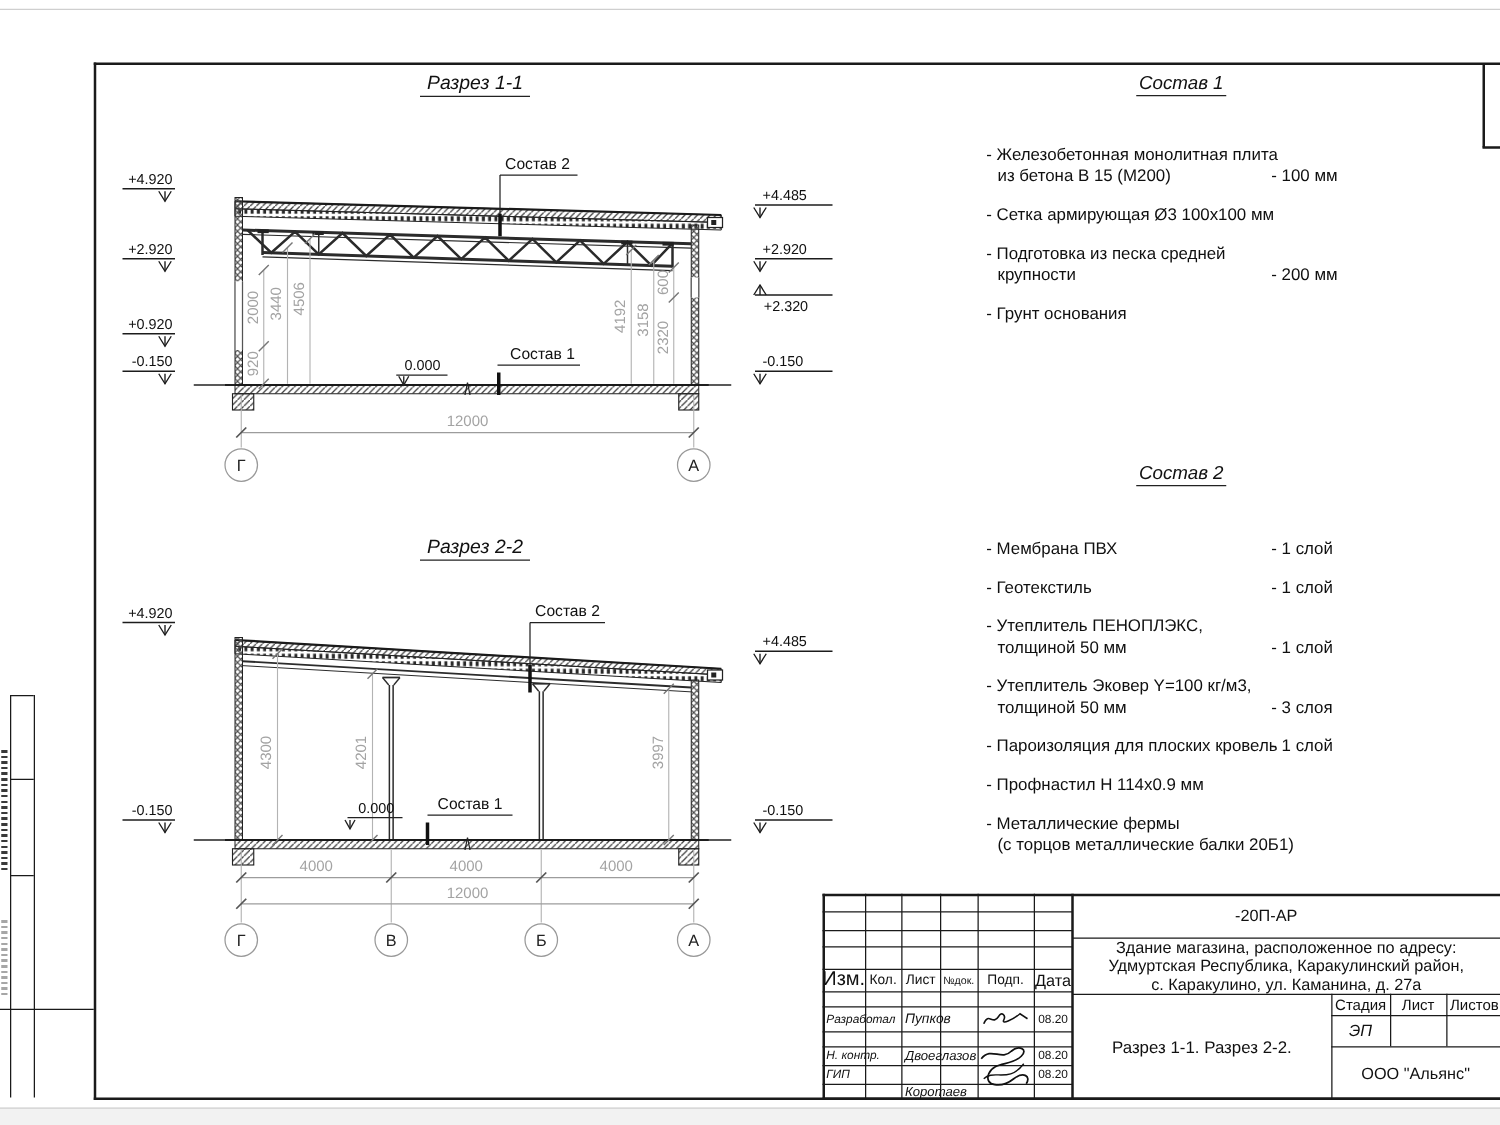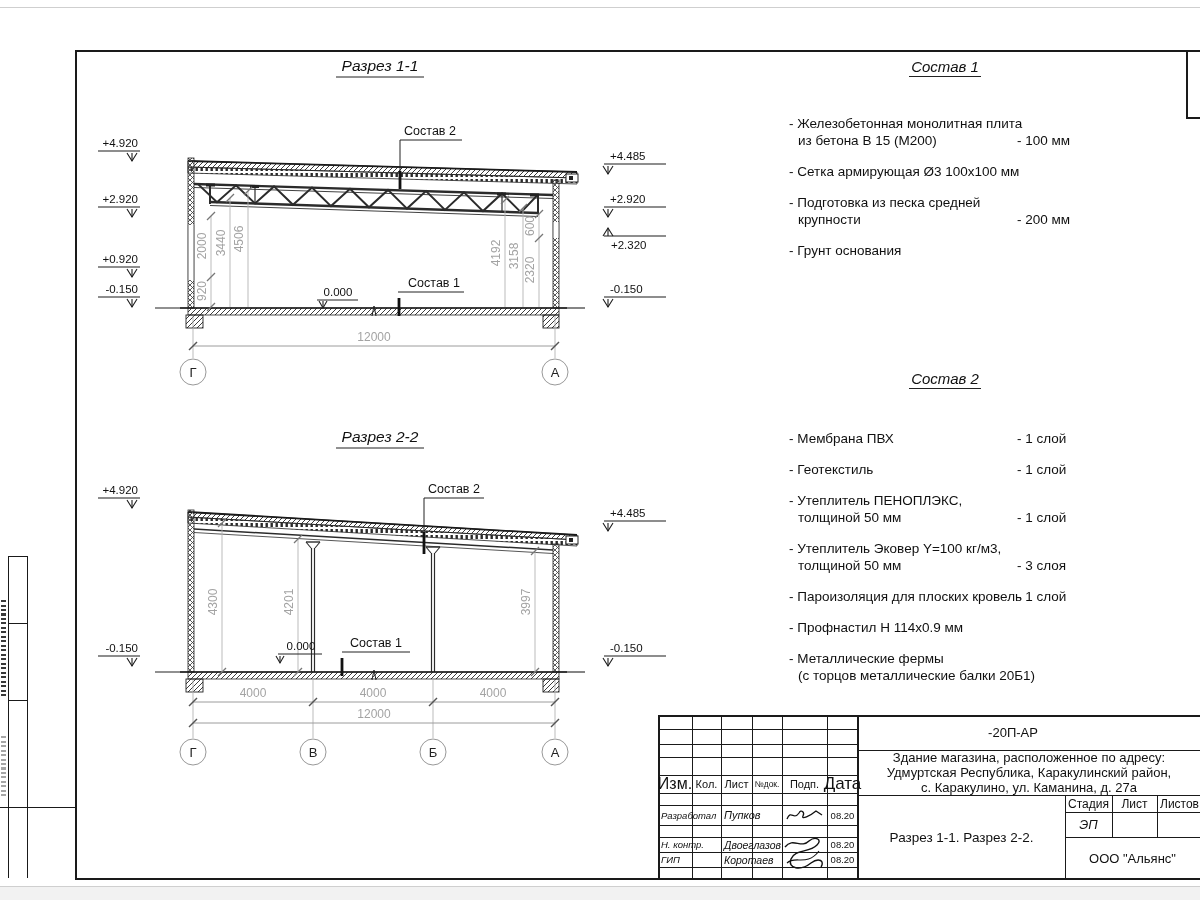--- a/index.html
+++ b/index.html
@@ -451,30 +451,30 @@
     <div class="ln" style="left:407px;top:97px;width:135px;height:1px;"></div>
     <div class="ln" style="left:407px;top:122px;width:135px;height:1px;"></div>
     <div class="ln" style="left:454px;top:80px;width:1px;height:42px;"></div>
     <div class="ln" style="left:499px;top:80px;width:1px;height:42px;"></div>
 
     <div class="cell" style="left:0;top:60px;width:34px;height:18px;font-size:16px;">Изм.</div>
     <div class="cell" style="left:34px;top:60px;width:29px;height:18px;font-size:11px;">Кол.</div>
     <div class="cell" style="left:63px;top:60px;width:31px;height:18px;font-size:11px;">Лист</div>
     <div class="cell" style="left:94px;top:60px;width:30px;height:18px;font-size:8.5px;">№док.</div>
     <div class="cell" style="left:124px;top:60px;width:45px;height:18px;font-size:11px;">Подп.</div>
-    <div class="cell" style="left:169px;top:60px;width:31px;height:18px;font-size:17px;">Дата</div>
+    <div class="cell" style="left:169px;top:60px;width:31px;height:18px;font-size:13px;">Дата</div>
 
     <div class="cell left" style="left:3px;top:90px;width:60px;height:20px;font-size:9.5px;">Разработал</div>
     <div class="cell left" style="left:66px;top:90px;width:58px;height:20px;font-size:11px;">Пупков</div>
     <div class="cell" style="left:169px;top:90px;width:31px;height:20px;font-size:9.5px;">08.20</div>
     <div class="cell left" style="left:3px;top:122px;width:60px;height:15px;font-size:9.5px;">Н. контр.</div>
     <div class="cell left" style="left:66px;top:122px;width:58px;height:15px;font-size:10.5px;">Двоеглазов</div>
     <div class="cell" style="left:169px;top:122px;width:31px;height:15px;font-size:9.5px;">08.20</div>
     <div class="cell left" style="left:3px;top:137px;width:60px;height:15px;font-size:9.5px;">ГИП</div>
-    <div class="cell left" style="left:66px;top:137px;width:58px;height:15px;font-size:10.5px;">Коротаев</div>
+    <div class="cell left" style="left:66px;top:151px;width:58px;height:15px;font-size:10.5px;">Коротаев</div>
     <div class="cell" style="left:169px;top:137px;width:31px;height:15px;font-size:9.5px;">08.20</div>
 
     <svg class="abs" style="left:126px;top:92px;" width="42" height="17">
       <path d="M3,12 C7,2 10,14 15,6 C17,2 21,5 19,9 C17,13 26,9 32,4 L38,8" fill="none" stroke="#111" stroke-width="1.3"></path>
     </svg>
     <svg class="abs" style="left:123px;top:118px;" width="48" height="42">
       <path d="M4,14 C12,4 20,16 28,8 C34,3 42,6 36,12 C28,20 14,16 10,26 C6,36 20,38 30,30 C38,24 44,28 40,34" fill="none" stroke="#111" stroke-width="1.4"></path>
       <path d="M6,30 C14,22 26,34 38,18" fill="none" stroke="#111" stroke-width="1.1"></path>
     </svg>
 

